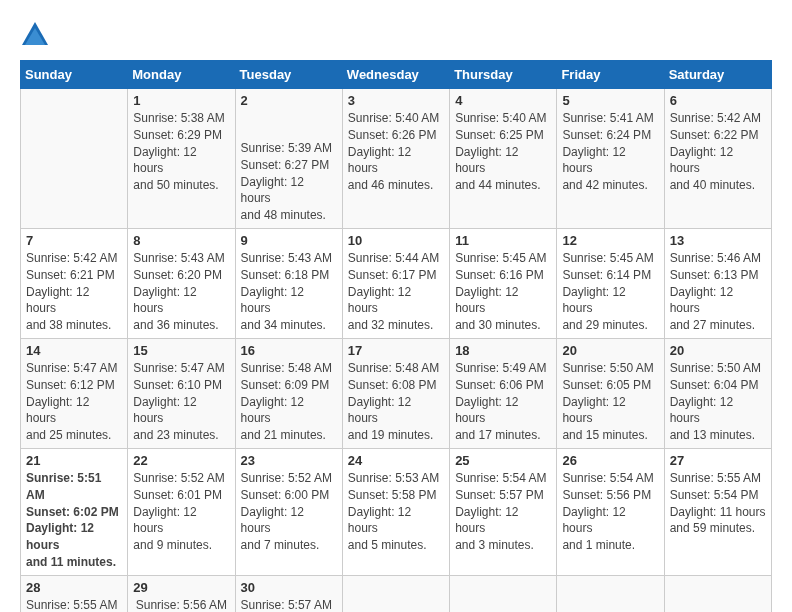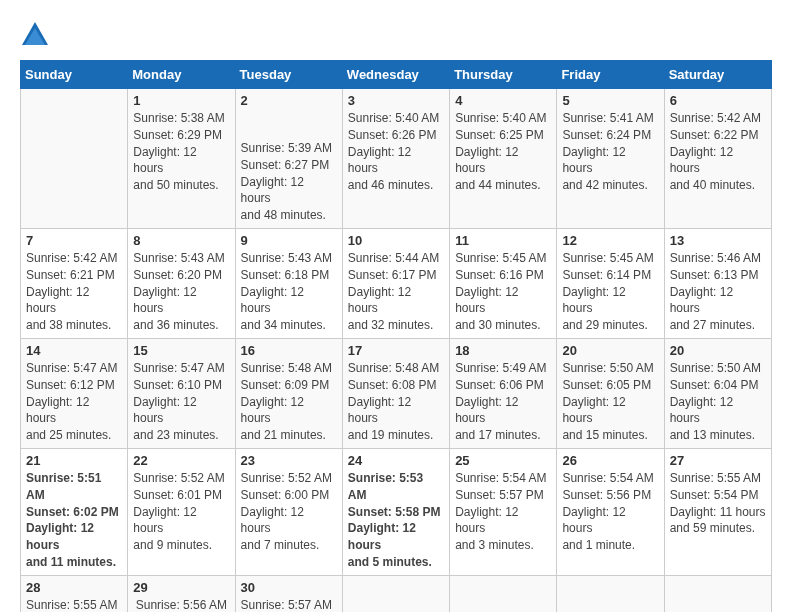--- a/index.html
+++ b/index.html
@@ -292,21 +292,21 @@
         </td>
         <td>
           <span class="day-num">23</span>
           <div class="cell-info" style="white-space: pre-line;">Sunrise: 5:52 AM
 Sunset: 6:00 PM
 Daylight: 12 hours
 and 7 minutes.</div>
         </td>
         <td>
           <span class="day-num">24</span>
-          <div class="cell-info" style="white-space: pre-line; font-weight: bold;">Sunrise: 5:53 AM
+          <div class="cell-info" style="white-space: pre-line;">Sunrise: 5:53 AM
 Sunset: 5:58 PM
 Daylight: 12 hours
 and 5 minutes.</div>
         </td>
         <td>
           <span class="day-num">25</span>
           <div class="cell-info" style="white-space: pre-line;">Sunrise: 5:54 AM
 Sunset: 5:57 PM
 Daylight: 12 hours
 and 3 minutes.</div>

